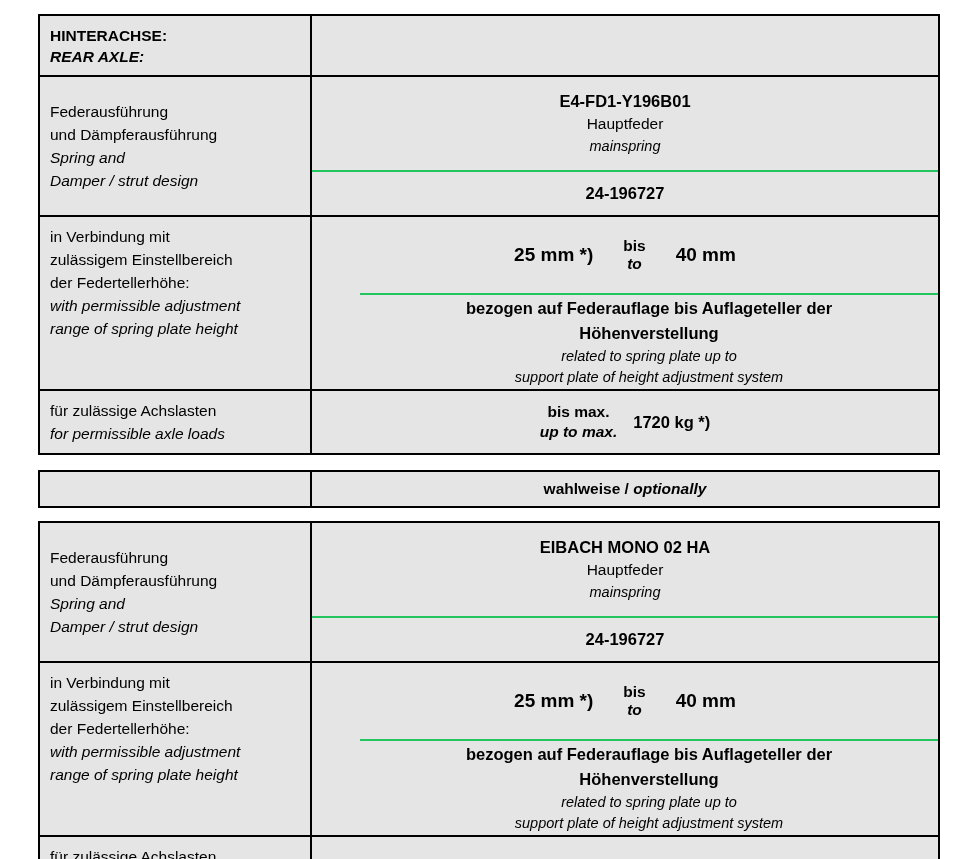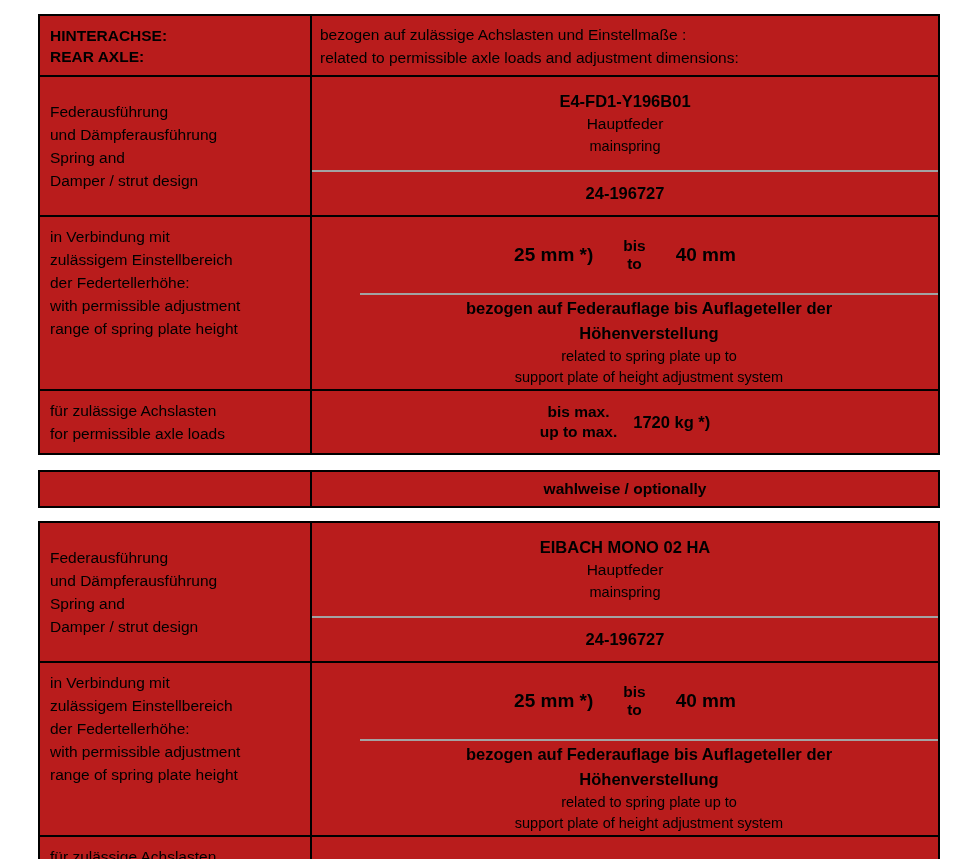--- a/index.html
+++ b/index.html
@@ -5,49 +5,49 @@
   * { box-sizing: border-box; }
   html, body { margin: 0; padding: 0; }
   body {
     width: 965px; height: 859px; overflow: hidden;
     background: #ffffff; color: #000000;
     font-family: "Liberation Sans", sans-serif;
     font-size: 15.5px;
     -webkit-font-smoothing: antialiased;
   }
   .doc { padding: 14px 0 0 38px; }
-  .tbl { width: 902px; border: 2px solid #000; background: #b91c1c; }
+  .tbl { width: 902px; border: 2px solid #000; background: #e5e5e5; }
   .tbl-opt { margin-top: 15px; }
   .tbl-2 { margin-top: 13px; }
 
   .row { display: grid; grid-template-columns: 272px 1fr; }
   .row + .row { border-top: 2px solid #000; }
 
   .lcell {
     border-right: 2px solid #000;
     padding: 8px 10px;
     line-height: 23px;
   }
   .lcell.vc { display: flex; flex-direction: column; justify-content: center; }
 
   .rhead { padding: 7px 8px 6px 8px; line-height: 23px; }
 
   .rstack { display: flex; flex-direction: column; }
   .sub { flex: 1; }
-  .sub + .sub { border-top: 2px solid #a3a3a3; }
+  .sub + .sub { border-top: 2px solid #22c55e; }
 
   .center {
     display: flex; flex-direction: column;
     align-items: center; justify-content: center;
     text-align: center;
     padding: 4px 8px;
   }
 
   .b { font-weight: bold; }
-  .i { }
+  .i { font-style: italic; }
   .big { font-size: 16.5px; }
   .sm { font-size: 14.5px; }
 
   .h-head-l { line-height: 21px; padding-top: 9px; }
   .h-des  { min-height: 93px; }
   .h-pn   { min-height: 45px; }
   .h-range{ min-height: 70px; }
   .h-note { min-height: 96px; margin-left: 48px; }
   .h-axle { min-height: 58px; }
   .h-opt  { min-height: 34px; border-radius: 16px; }
@@ -73,24 +73,20 @@
 
 <div class="doc">
 
   <div class="tbl">
 
     <div class="row">
       <div class="lcell h-head-l">
         <div class="b">HINTERACHSE:</div>
         <div class="b i">REAR AXLE:</div>
       </div>
-      <div class="rhead">
-        <div>bezogen auf zulässige Achslasten und Einstellmaße :</div>
-        <div class="i">related to permissible axle loads and adjustment dimensions:</div>
-      </div>
     </div>
 
     <div class="row">
       <div class="lcell vc">
         <div>Federausführung</div>
         <div>und Dämpferausführung</div>
         <div class="i">Spring and</div>
         <div class="i">Damper / strut design</div>
       </div>
       <div class="rstack">

